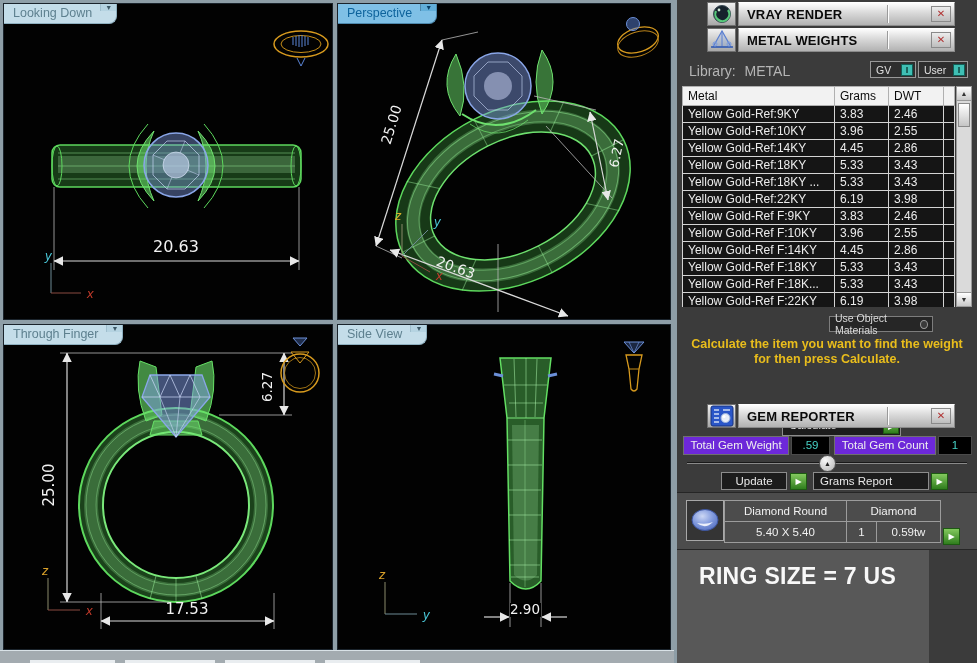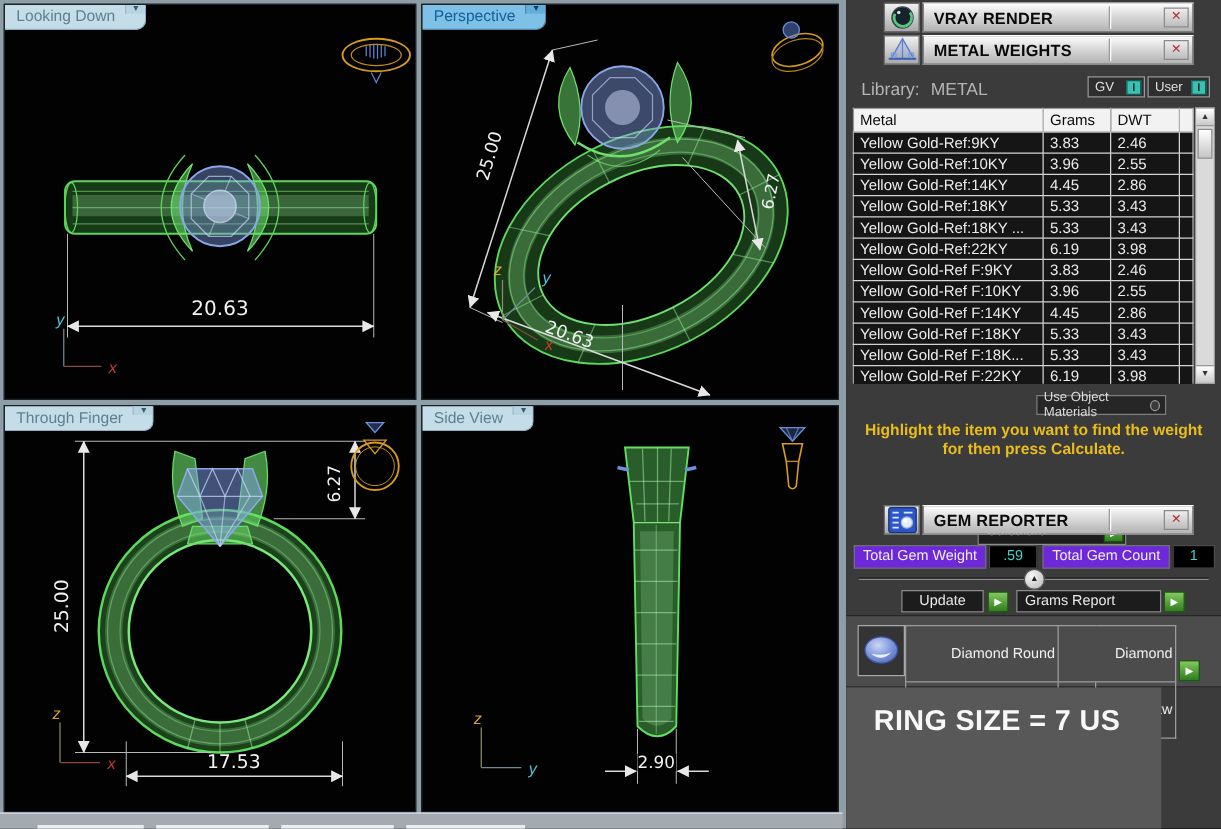--- a/index.html
+++ b/index.html
@@ -103,22 +103,22 @@
   .update-btn { top:472px; left:44px; width:66px; height:18px; }
   .save-btn   { top:472px; left:136px; width:116px; height:18px; }
   .g-update { top:473px; left:113px; }
   .g-save   { top:473px; left:254px; }
 
   .gem-section { position:absolute; top:492px; left:0; width:300px; height:58px; background:#4c4c4c;
     border-top:1px solid #262626; border-bottom:1px solid #262626; }
   .gem-icon { position:absolute; left:9px; top:7px; width:38px; height:41px; background:#343434;
     border:1px solid #a8a8a8; display:flex; align-items:center; justify-content:center; }
   .gem-table { position:absolute; left:47px; top:7px; border-collapse:collapse; }
-  .gem-table td { border:1px solid #9c9c9c; color:#f0f0f0; font-size:11.5px; text-align:right;
-    height:20px; padding:16px 2px; }
+  .gem-table td { border:1px solid #9c9c9c; color:#f0f0f0; font-size:11.5px; text-align:center;
+    height:20px; padding:4px 2px; }
   .gt-name { width:122px; } .gt-count { width:30px; } .gt-weight { width:64px; }
   .gem-gbtn { top:528px; left:266px; }
 
   .ringsize { position:absolute; top:550px; left:0; width:252px; height:113px; background:#585858; }
   .ringsize-text { position:absolute; left:22px; top:13px; font-weight:bold; font-size:23px;
     color:#f8f8f8; letter-spacing:.3px; }
 
   
   text.dim { fill:#f2f2f2; font-family:"DejaVu Sans", sans-serif; }
   .dimline { stroke:#d9d9d9; stroke-width:1.2; }
@@ -533,21 +533,21 @@
       <div class="vs-thumb"></div>
       <div class="vs-btn vs-down">▼</div>
     </div>
 
     <div class="uom">
       <span>Use Object Materials</span>
       <span class="uom-radio"></span>
     </div>
 
     <div class="instruction">
-      <div>Highlight the item you want to find the weight</div>
+      <div>Calculate the item you want to find the weight</div>
       <div>for then press Calculate.</div>
     </div>
 
     <div class="dark-btn calc-btn">
       <span>Calculate</span>
       <span class="gbtn">▶</span>
     </div>
 
     <div class="panel-hdr" style="top:404px">
       <div class="hdr-icon">

